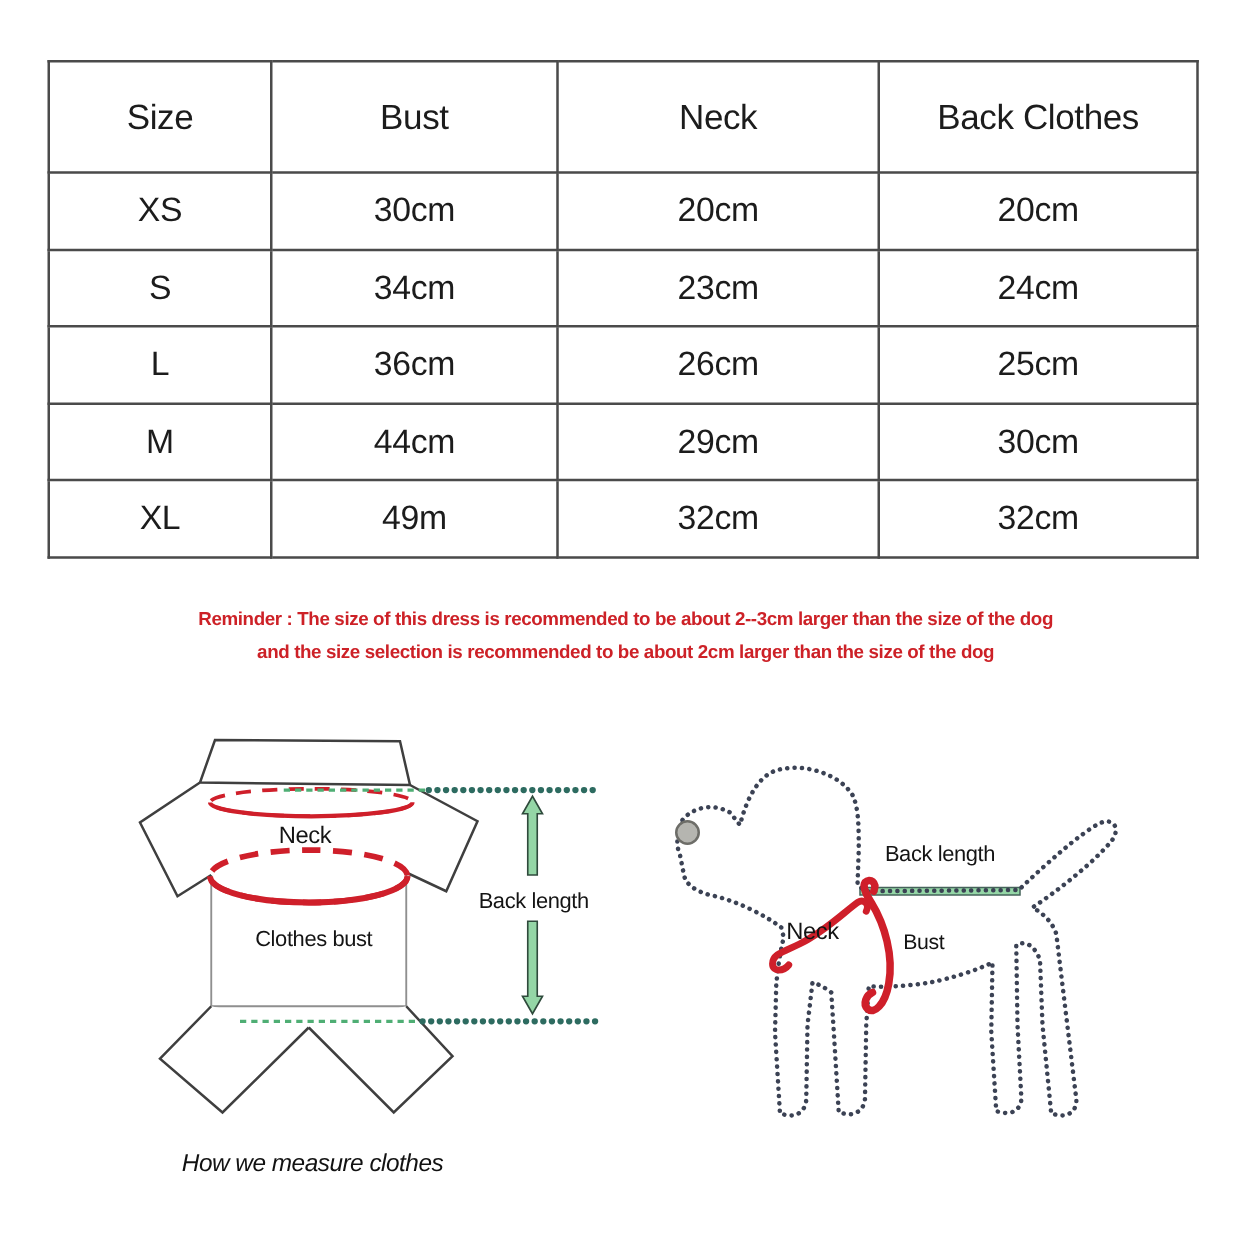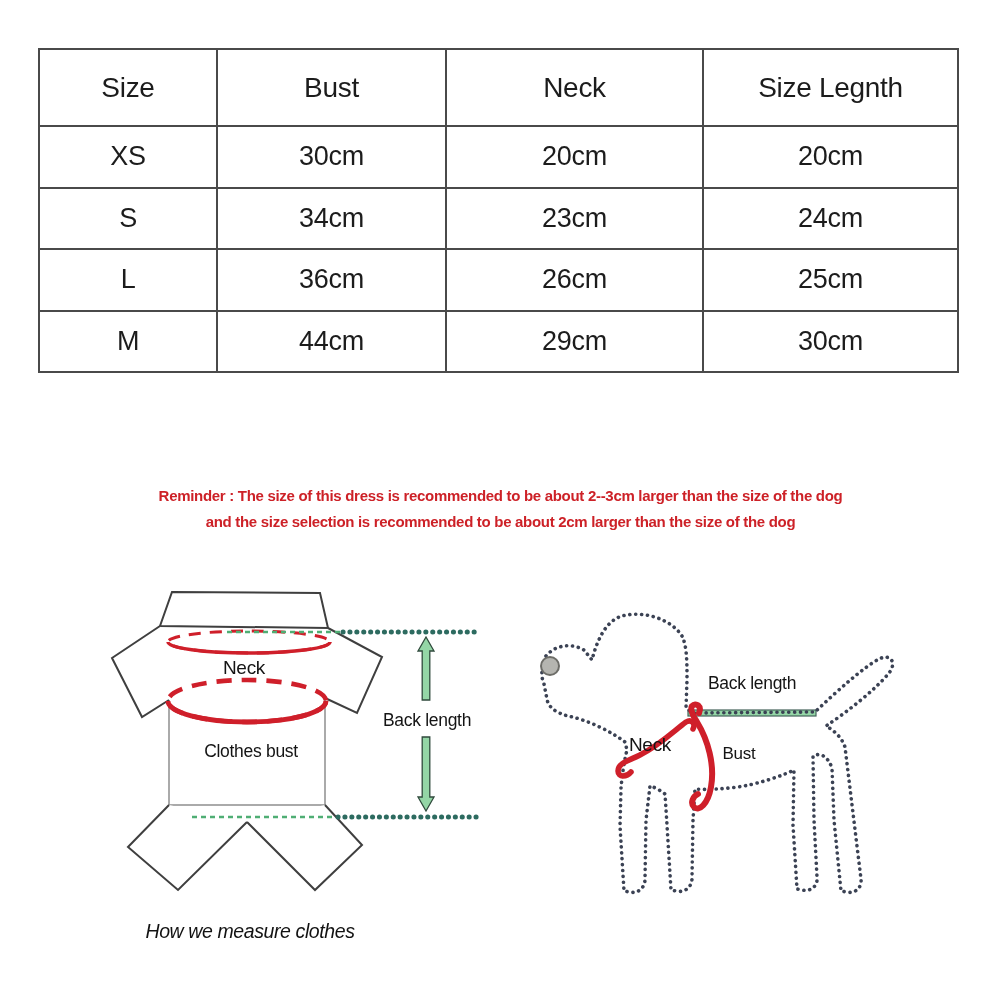--- a/index.html
+++ b/index.html
@@ -10,21 +10,21 @@
   
   table.size-table{
     position:absolute;left:38px;top:48px;width:919px;
     border-collapse:collapse;table-layout:fixed;background:#fff;
   }
   table.size-table th,table.size-table td{
     border:2px solid var(--table_border,#4a4a4a);
     text-align:center;vertical-align:middle;
     font-weight:normal;letter-spacing:-0.3px;padding:0;
   }
-  table.size-table thead tr{height:77px;}
+  table.size-table thead tr{height:89px;}
   table.size-table tbody tr{height:61.5px;}
   table.size-table th{font-size:28px;}
   table.size-table td{font-size:27px;}
   
   .reminder{
     position:absolute;left:20px;right:20px;top:483px;
     text-align:center;color:var(--reminder_red,#cd2127);
     font-size:15px;font-weight:700;letter-spacing:-0.3px;line-height:26px;
   }
   
@@ -51,21 +51,21 @@
       <col style="width:178px">
         <col style="width:229px">
         <col style="width:257px">
         <col style="width:255px">
     </colgroup>
   <thead>
         <tr>
           <th>Size</th>
           <th>Bust</th>
           <th>Neck</th>
-          <th>Size Legnth</th>
+          <th>Back Clothes</th>
         </tr>
       </thead>
       <tbody>
         <tr>
           <td>XS</td>
           <td>30cm</td>
           <td>20cm</td>
           <td>20cm</td>
         </tr>
         <tr>
@@ -78,20 +78,26 @@
           <td>L</td>
           <td>36cm</td>
           <td>26cm</td>
           <td>25cm</td>
         </tr>
         <tr>
           <td>M</td>
           <td>44cm</td>
           <td>29cm</td>
           <td>30cm</td>
+        </tr>
+        <tr>
+          <td>XL</td>
+          <td>49m</td>
+          <td>32cm</td>
+          <td>32cm</td>
         </tr>
       </tbody>
     </table>
 
   <div class="reminder">
     <div>Reminder : The size of this dress is recommended to be about 2--3cm larger than the size of the dog</div>
     <div>and the size selection is recommended to be about 2cm larger than the size of the dog</div>
   </div>
 
   <svg class="diagram diagram-left" width="410" height="340" viewBox="0 0 410 340">

